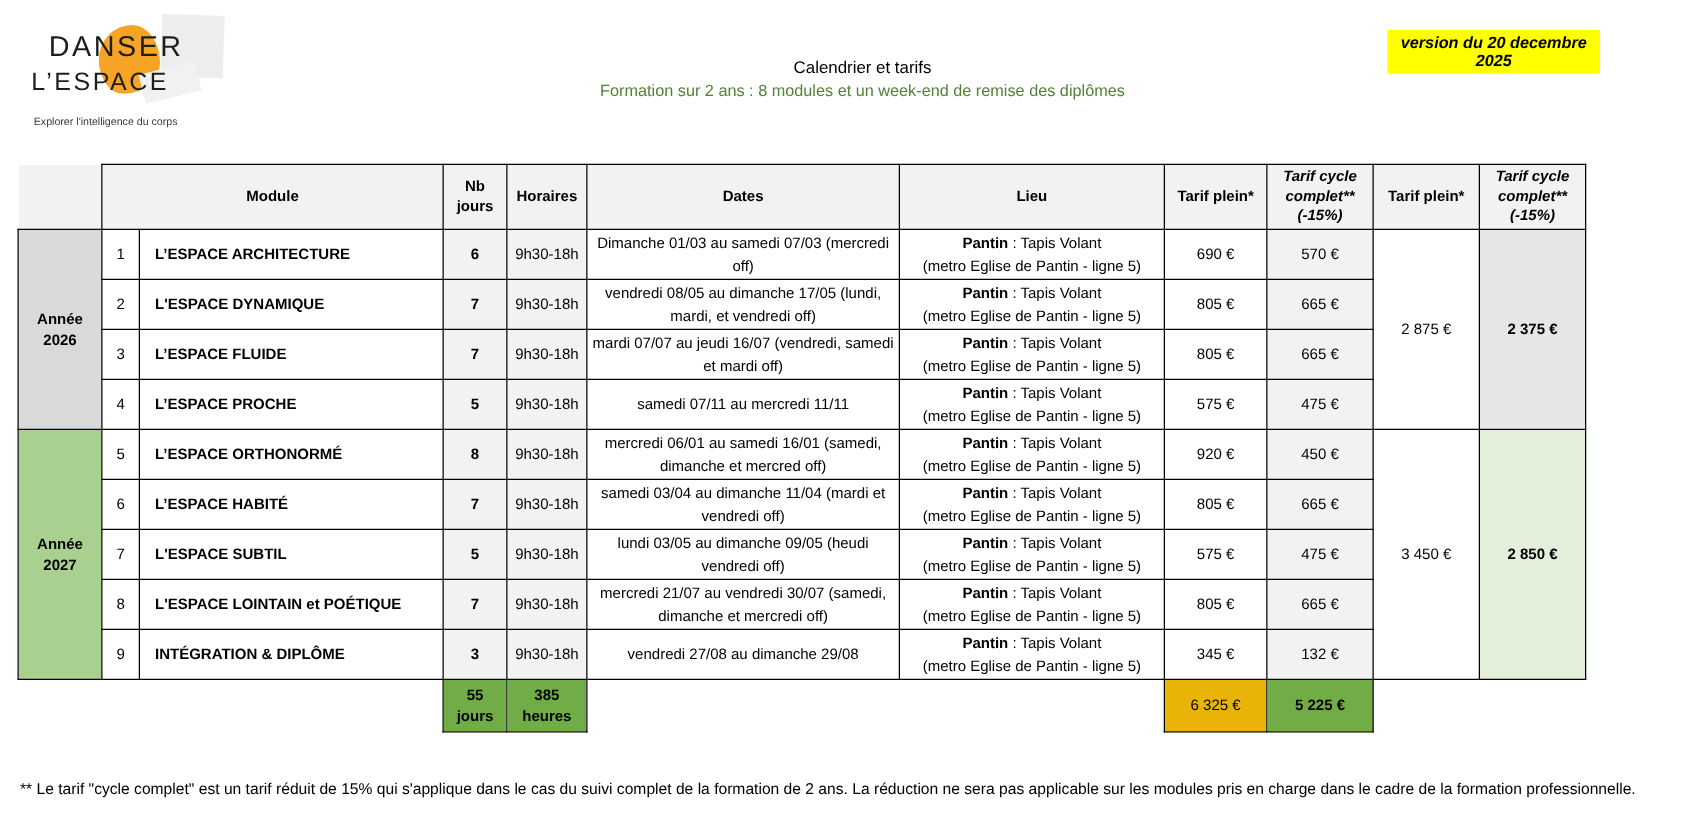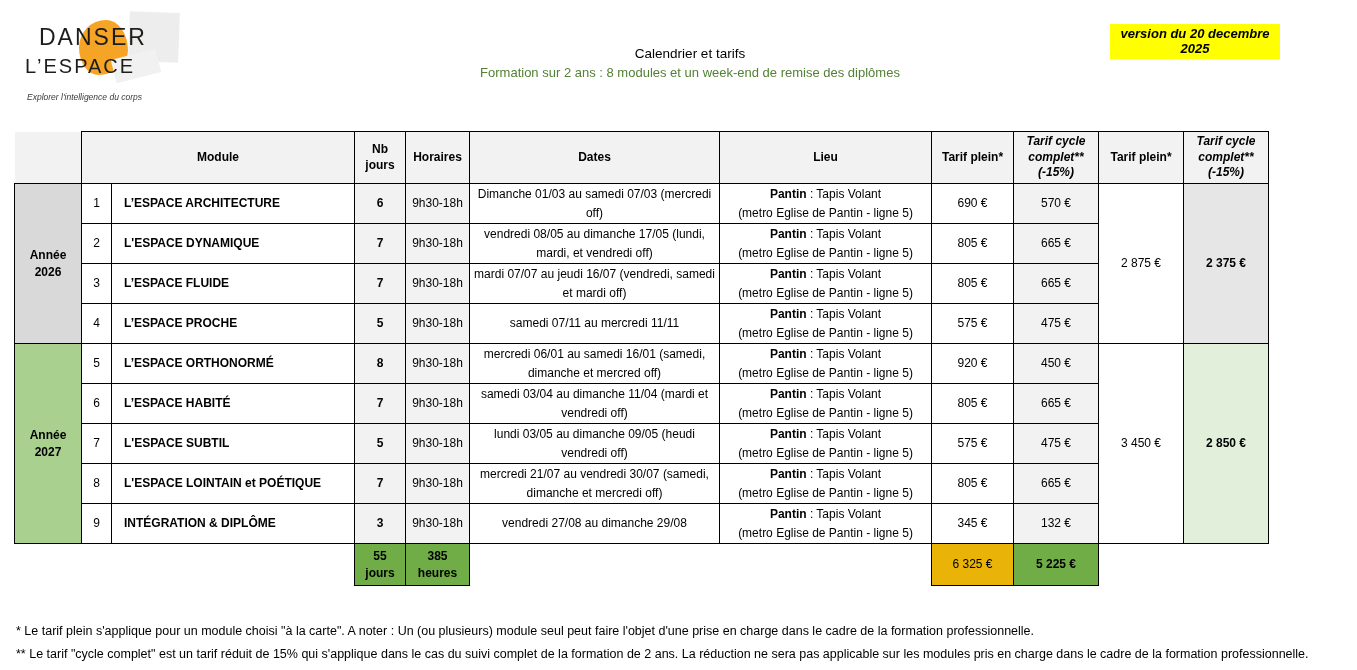--- a/index.html
+++ b/index.html
@@ -11,21 +11,21 @@
   }
 
   
   .logo { position:absolute; left:25px; top:8px; width:180px; height:102px; }
   .logo .gray1 { position:absolute; left:104px; top:4px; width:50px; height:50px; background:#ededed; transform:rotate(2deg); }
   .logo .gray2 { position:absolute; left:88px; top:46px; width:46px; height:24px; background:#f1f1f1; transform:rotate(-14deg); }
   .logo .blob  { position:absolute; left:54px; top:12px; width:49px; height:55px; background:#F6A426;
                  border-radius:55% 45% 60% 40% / 50% 55% 45% 50%; }
   .logo .l1 { position:absolute; left:14px; top:16px; font-size:23px; letter-spacing:2px; color:#1d1d1b; }
   .logo .l2 { position:absolute; left:0px;  top:47px; font-size:20px; letter-spacing:2px; color:#1d1d1b; }
-  .logo .tag{ position:absolute; left:2px;  top:84px; font-size:8.5px; font-style:italic; color:#3a3a3a; white-space:nowrap; }
+  .logo .tag{ position:absolute; left:2px;  top:84px; font-size:8.5px; color:#3a3a3a; white-space:nowrap; }
 
   
   .title    { position:absolute; top:46px; left:0; width:1380px; text-align:center; font-size:13.5px; }
   .subtitle { position:absolute; top:65px; left:0; width:1380px; text-align:center; font-size:13px; color:#538135; }
   .version  { position:absolute; top:24px; left:1099px; width:170px; padding:2px 0 3px;
               background:#FFFF00; font-style:italic; font-weight:bold; font-size:13px; text-align:center;margin-left:11px; }
 
   
   table.tbl { position:absolute; left:14px; top:131px; border-collapse:collapse; table-layout:fixed; }
   .tbl td { border:1px solid #000; font-size:12px; padding:0 2px; vertical-align:middle;
@@ -249,15 +249,14 @@
     <td class="nb0"></td>
     <td class="nb0"></td>
     <td class="totGray bL bB">6 325 €</td>
     <td class="totGreen bL bB bR">5 225 €</td>
     <td colspan="2" class="nb0"></td>
   </tr>
 </tbody>
   </table>
 
 <div class="notes">
-  <div>* Le tarif plein s'applique pour un module choisi "à la carte". A noter : Un (ou plusieurs) module seul peut faire l'objet d'une prise en charge dans le cadre de la formation professionnelle.</div>
   <div>** Le tarif "cycle complet" est un tarif réduit de 15% qui s'applique dans le cas du suivi complet de la formation de 2 ans. La réduction ne sera pas applicable sur les modules pris en charge dans le cadre de la formation professionnelle.</div>
 </div>
 
 </body></html>

